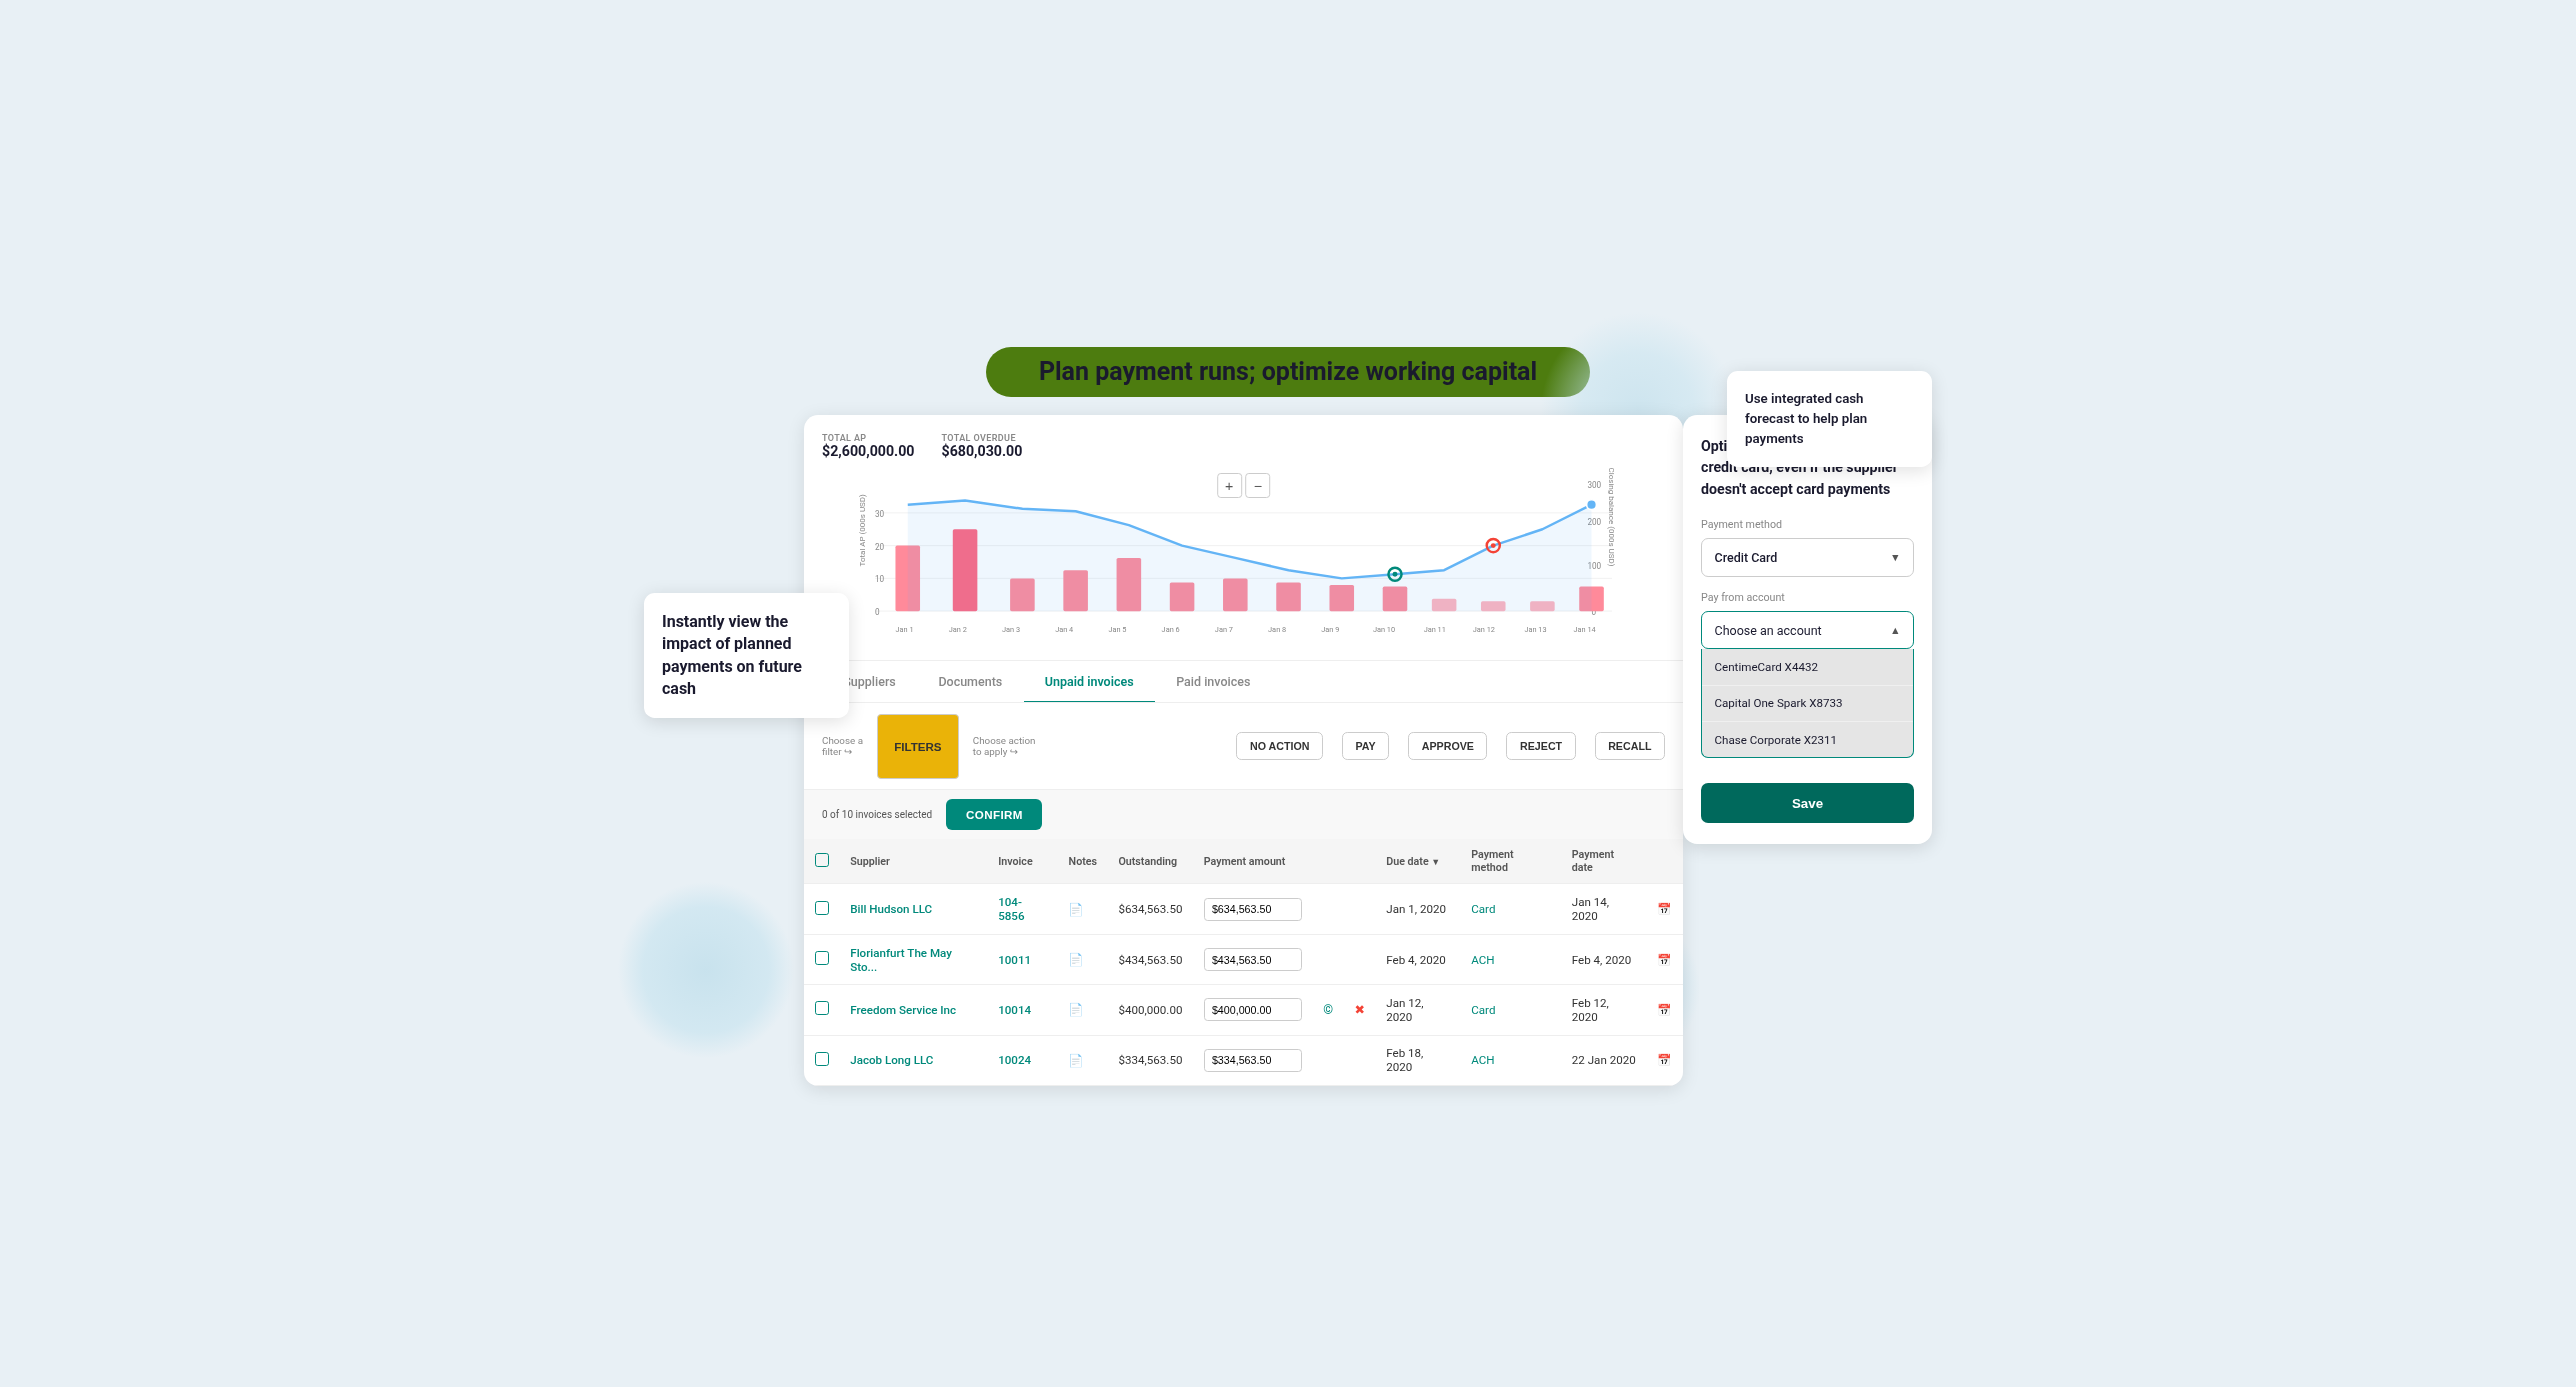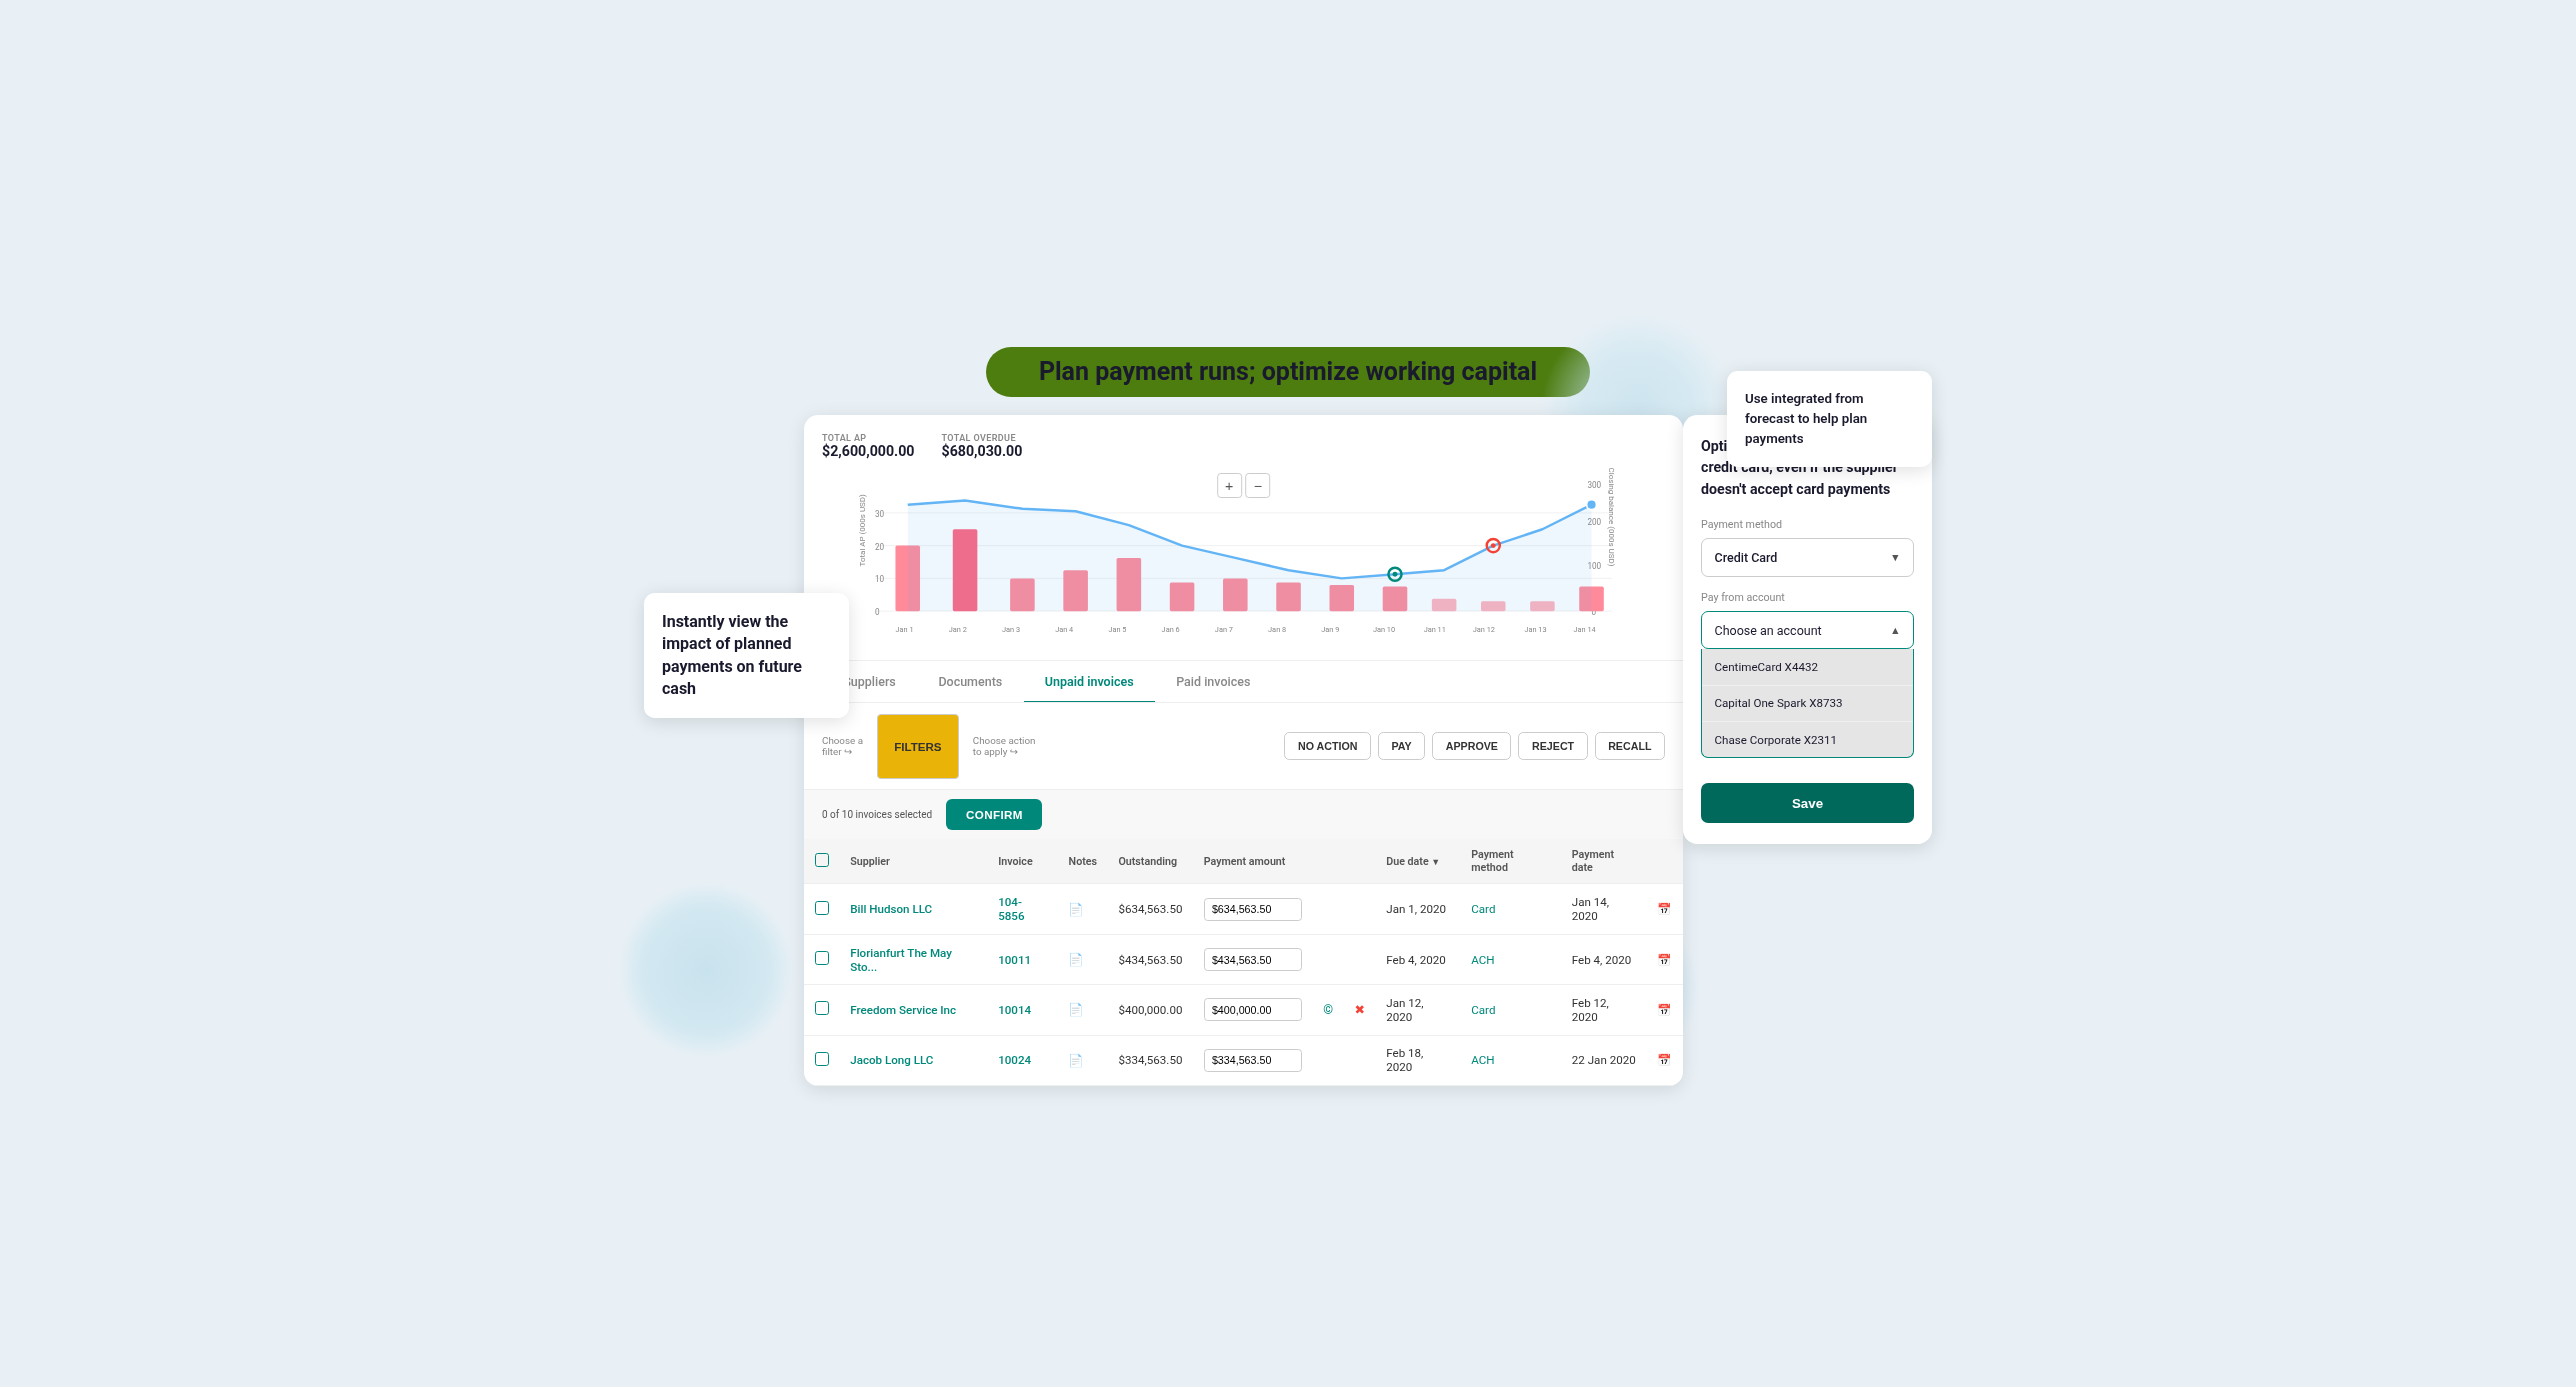--- a/index.html
+++ b/index.html
@@ -212,21 +212,21 @@
       color: #333;
     }
     .action-hint {
       font-size: 9.8px;
       color: #888;
       display: flex;
       flex-direction: column;
     }
     .action-btns {
       display: flex;
-      gap: 7px;
+      gap: 19px;
       margin-left: auto;
     }
     .action-btn {
       padding: 7.1px 12.5px;
       border: 0.9px solid #ccc;
       background: white;
       border-radius: 5.3px;
       font-size: 10.7px;
       font-weight: 600;
       cursor: pointer;
@@ -456,21 +456,21 @@
   <div class="blob-right"></div>
   <div class="blob-top-right"></div>
 
   <div class="main-content">
 
     <div class="tooltip-left">
       <h3>Instantly view the impact of planned payments on future cash</h3>
     </div>
 
     <div class="tooltip-top-right">
-      <p>Use integrated from forecast to help plan payments</p>
+      <p>Use integrated cash forecast to help plan payments</p>
     </div>
 
     <div class="main-panel">
 
       <div class="chart-section">
         <div style="display:flex; gap:27px; margin-bottom:7.1px;">
           <div class="stat-block">
             <div class="stat-label">TOTAL AP</div>
             <div class="stat-value">$2,600,000.00</div>
           </div>

